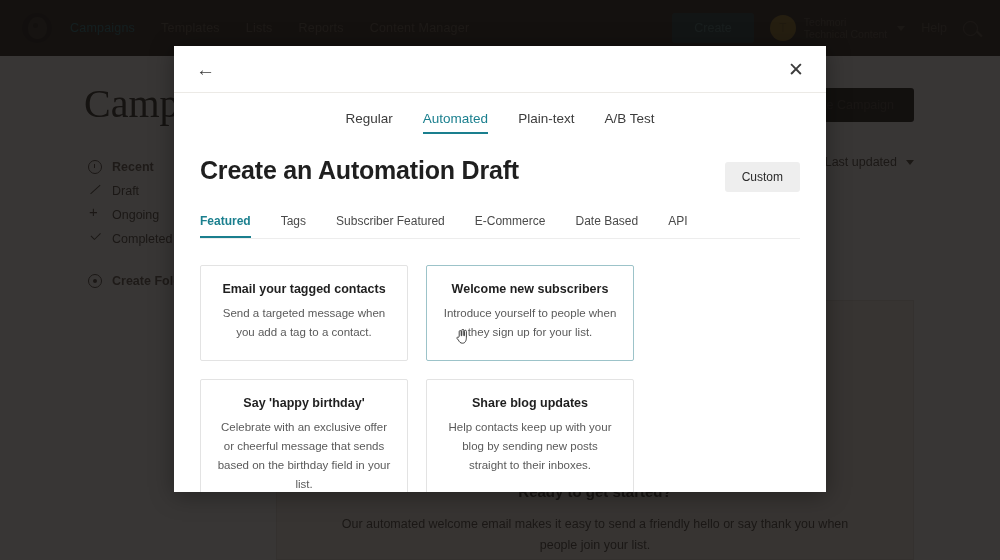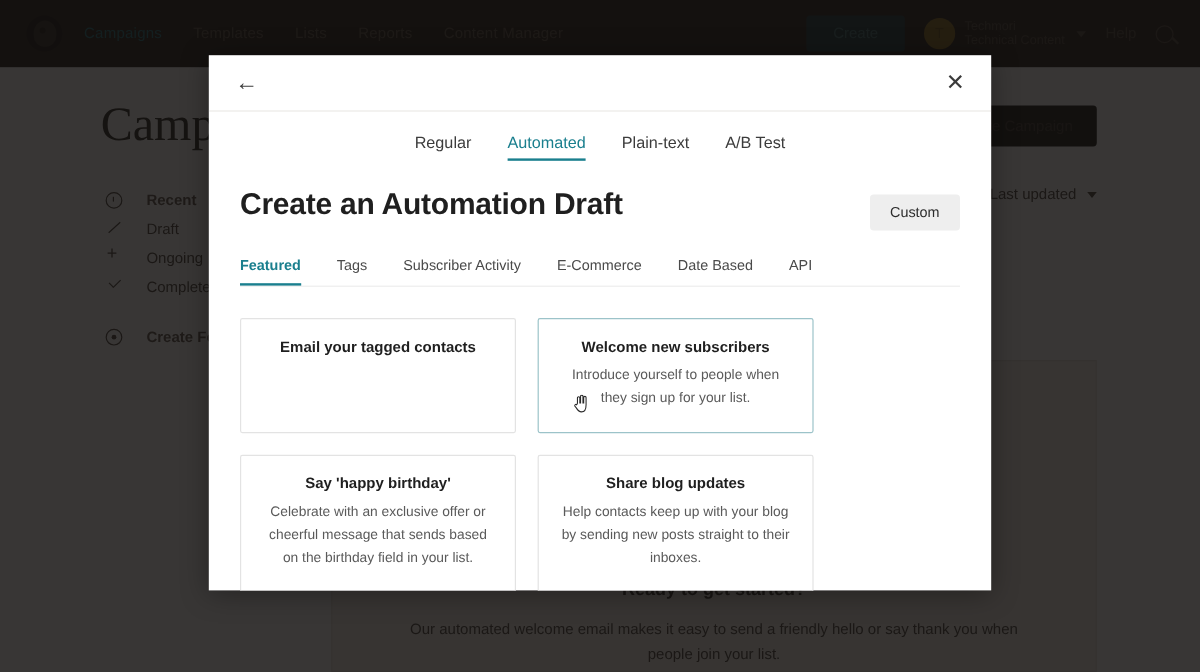--- a/index.html
+++ b/index.html
@@ -99,21 +99,21 @@
     position: absolute; right: 86px; top: 155px;
     font-size: 12.5px; color: #4b443d;
     display: flex; align-items: center; gap: 7px; cursor: pointer;
   }
 
   .sidebar {
     position: absolute; left: 88px; top: 155px;
     width: 170px;
   }
   .side-item {
-    display: flex; align-items: center; gap: 20px;
+    display: flex; align-items: center; gap: 10px;
     height: 24px; font-size: 12.5px; color: #4a433c;
     cursor: pointer;
   }
   .side-item.active { color: #5d554c; font-weight: bold; }
   .side-ic {
     width: 14px; height: 14px; flex: 0 0 auto;
     border: 1.4px solid #4a433c; border-radius: 50%;
     position: relative;
   }
   .side-ic.pencil, .side-ic.check, .side-ic.plusline { border: none; }
@@ -225,21 +225,21 @@
   .stab.active {
     color: #1a7f8e; border-bottom: 2px solid #1a7f8e;
     font-weight: bold;
     text-align: right;
   }
 
   .cards {
     display: flex; flex-wrap: wrap; gap: 18px; margin-top: 26px;
   }
   .card {
-    width: 230px; min-height: 89px;
+    width: 208px; min-height: 89px;
     border: 1px solid #e3e3e3; border-radius: 2px;
     padding: 16px 16px 18px;
     text-align: center; cursor: pointer;
     background: #fff; position: relative;
   }
   .card.selected { border: 1px solid #9cc3c9; }
   .card-title {
     font-size: 12.5px; font-weight: bold; color: #1f1f1f;
     margin-bottom: 8px;
   }
@@ -340,30 +340,31 @@
 
   <div class="modal-body">
     <div class="title-row">
       <div class="modal-title">Create an Automation Draft</div>
       <div class="custom-btn">Custom</div>
     </div>
 
     <div class="subtabs">
       <div class="stab active">Featured</div>
       <div class="stab">Tags</div>
-      <div class="stab">Subscriber Activity</div>
+      <div class="stab">Subscriber Featured</div>
       <div class="stab">E-Commerce</div>
       <div class="stab">Date Based</div>
       <div class="stab">API</div>
     </div>
 
     <div class="cards">
 
       <div class="card">
         <div class="card-title">Email your tagged contacts</div>
+        <div class="card-desc">Send a targeted message when you add a tag to a contact.</div>
       </div>
 
       <div class="card selected">
         <div class="card-title">Welcome new subscribers</div>
         <div class="card-desc">Introduce yourself to people when they sign up for your list.</div>
         <svg class="cursor-hand" viewBox="0 0 14 16">
           <path d="M4.2 7.2V2.6a1 1 0 0 1 2 0v4.1h.6V1.3a1 1 0 0 1 2 0v5.4h.6V2.3a1 1 0 0 1 2 0v5.9c0 3.3-1.1 6-3.8 6-2.4 0-3.2-1.3-4.2-3.1L2 9.4a1 1 0 0 1 1.6-1.1z" fill="#ffffff" stroke="#2b2b2b" stroke-width="0.9"></path>
         </svg>
       </div>
 

